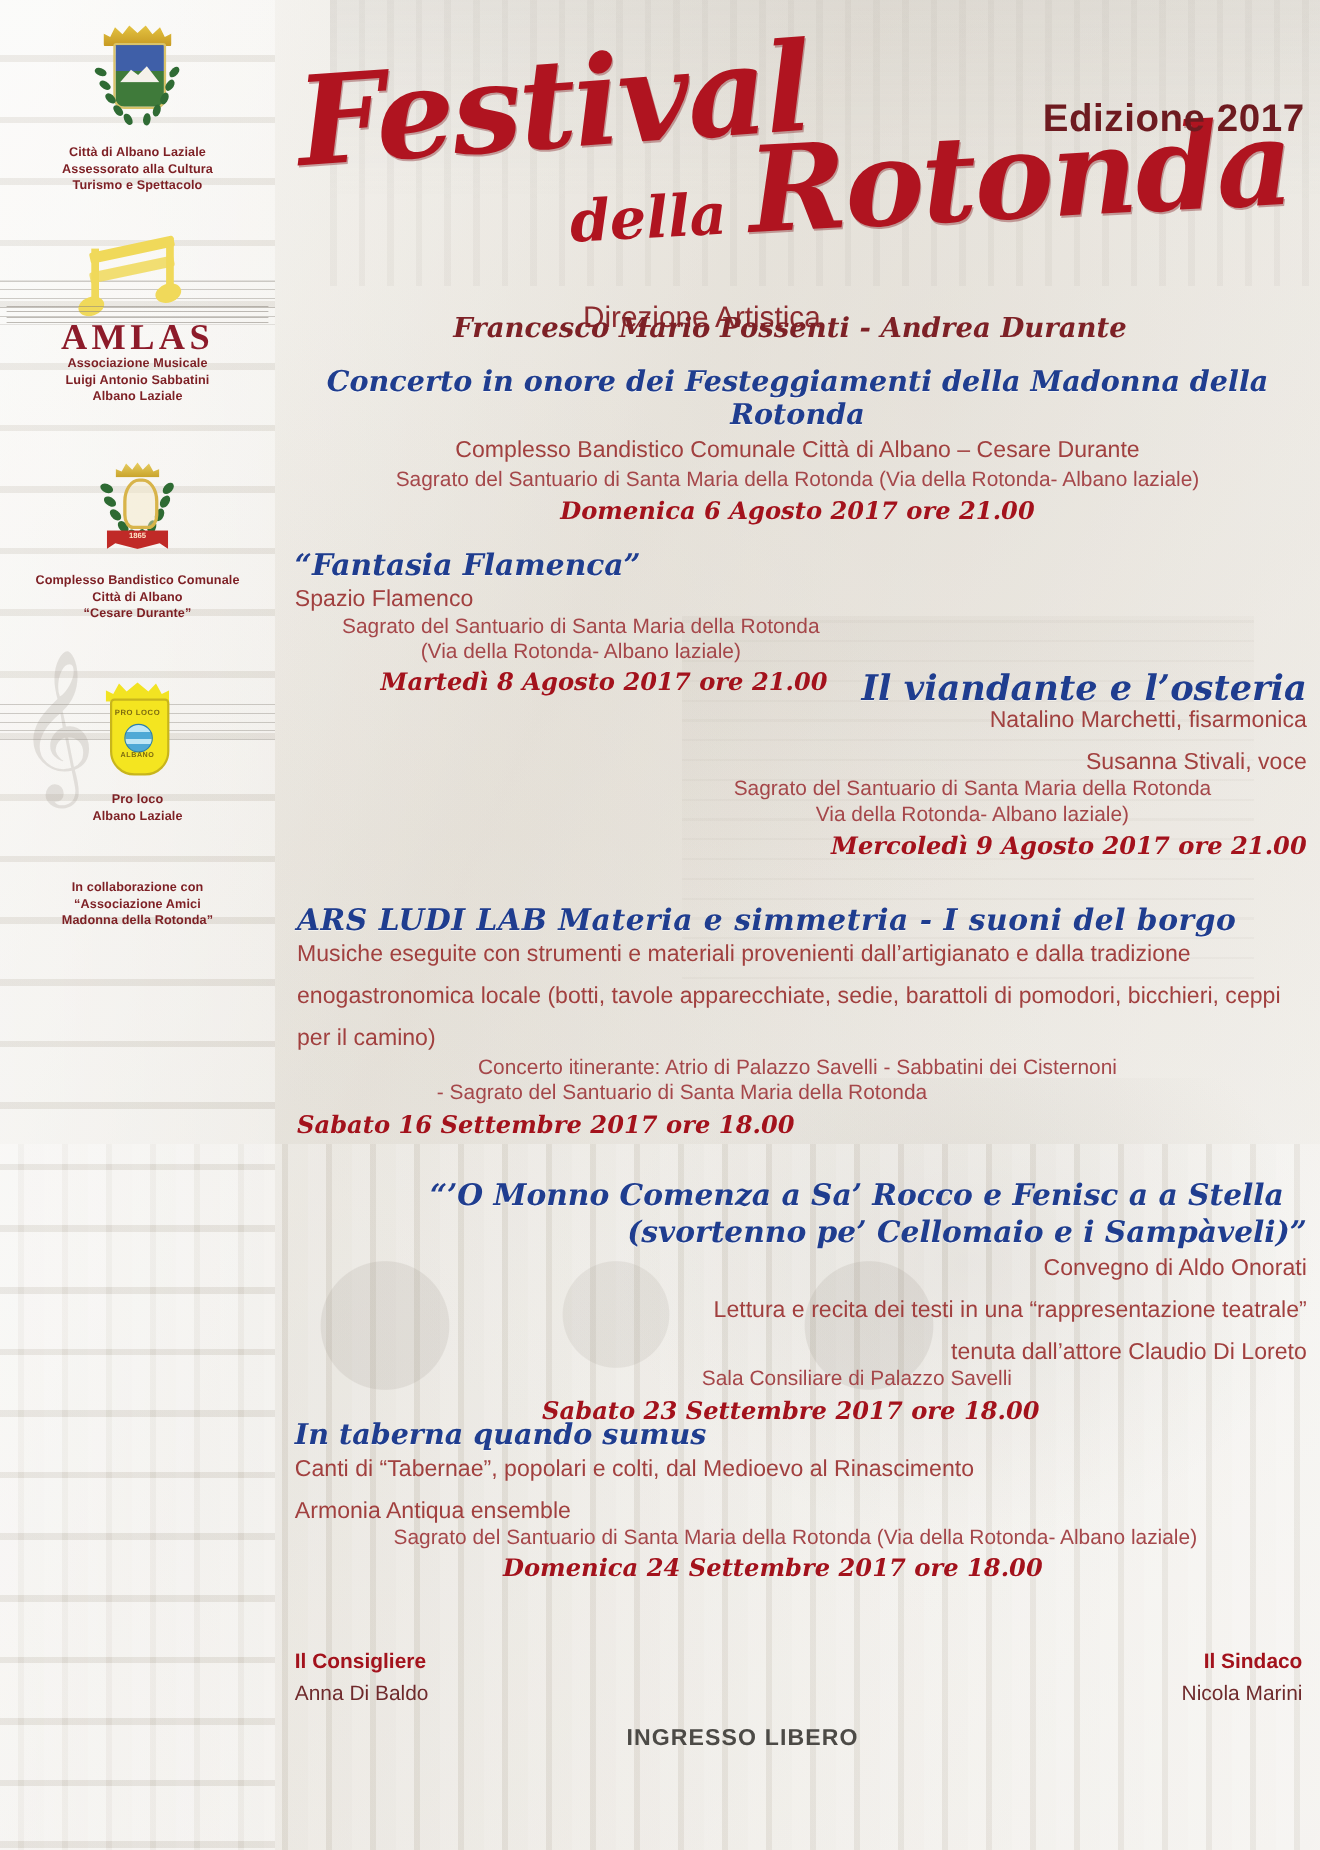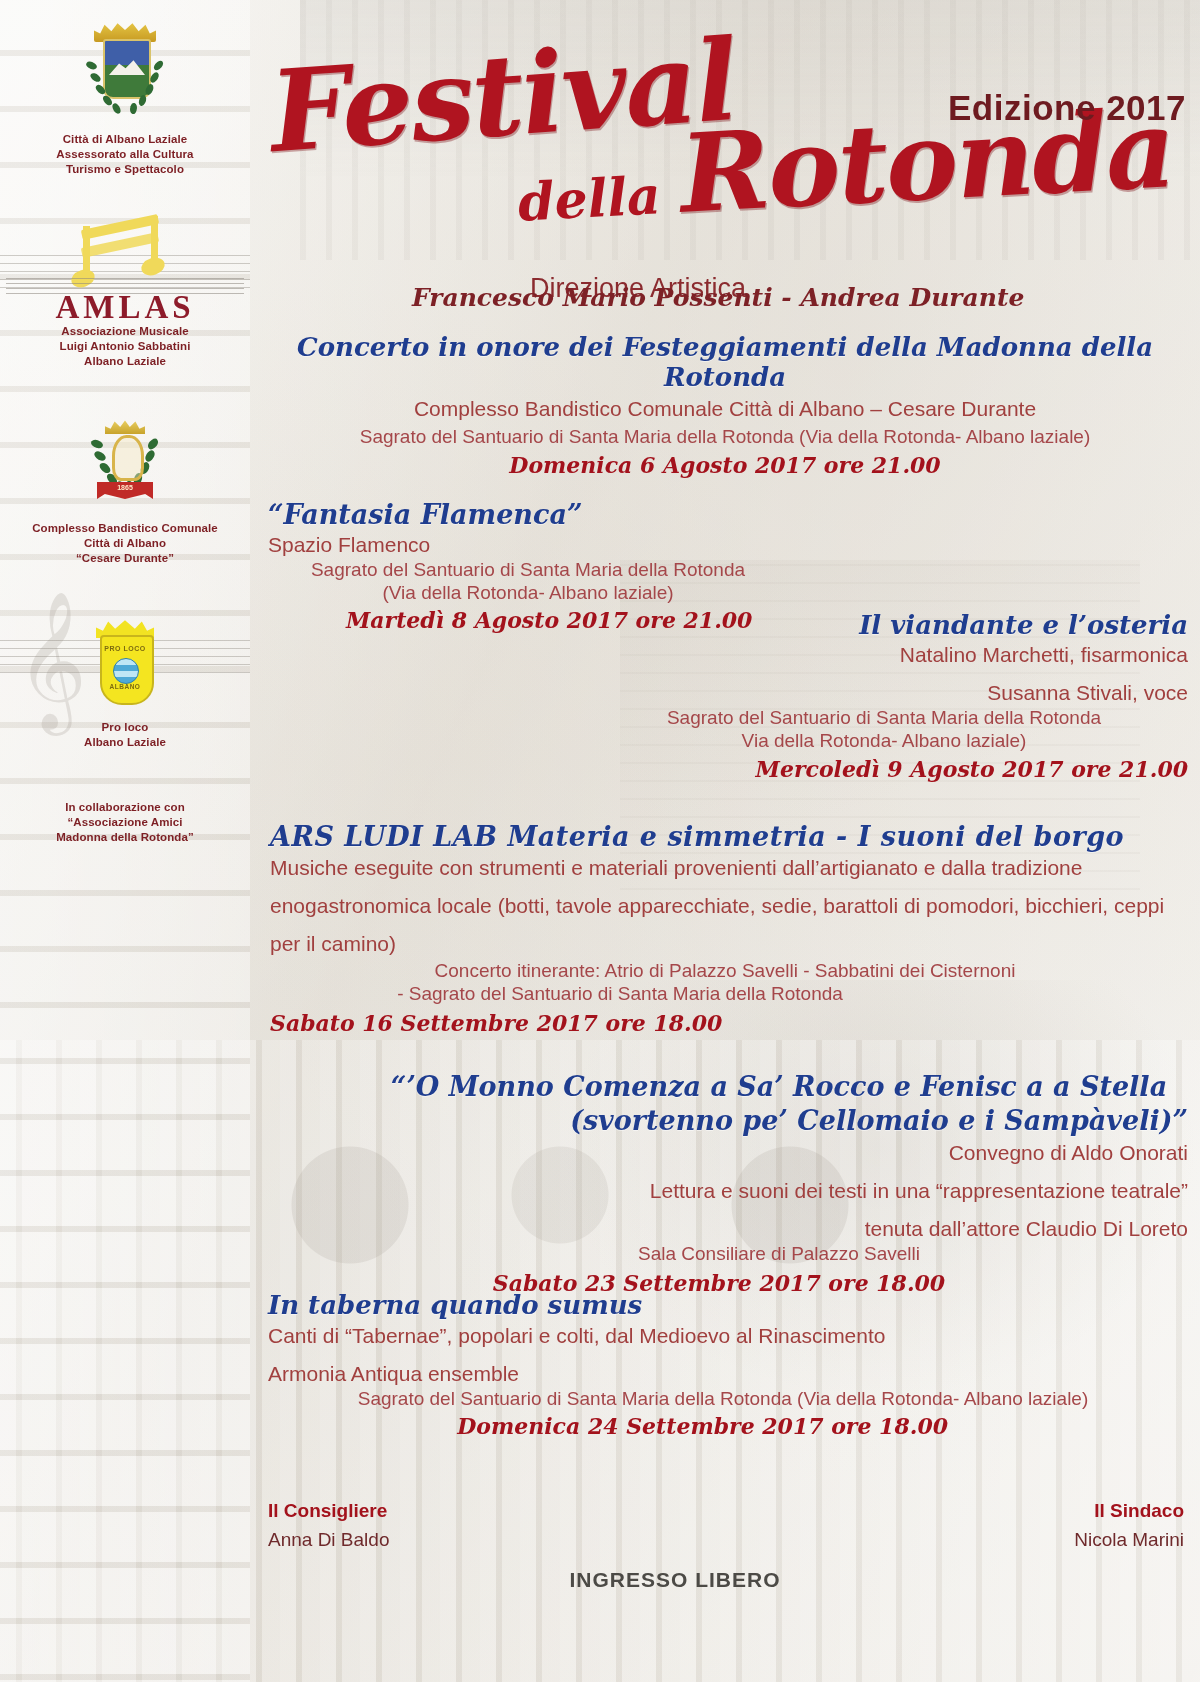--- a/index.html
+++ b/index.html
@@ -284,21 +284,21 @@
 
     <div class="ev" style="left:18px;top:500px;width:520px">
       <div class="h blue-h" style="font-size:27px">“Fantasia Flamenca”</div>
       <div class="l1 body-red" style="margin-top:2px">Spazio Flamenco</div>
       <div class="l2 body-red-s">Sagrato del Santuario di Santa Maria della Rotonda</div>
       <div class="l2 body-red-s">(Via della Rotonda- Albano laziale)</div>
       <div class="d red-date" style="margin-top:2px;margin-left:78px">Martedì 8 Agosto 2017 ore 21.00</div>
     </div>
 
     <div class="ev right" style="left:330px;top:610px;width:608px">
-      <div class="h blue-h" style="font-size:26px">Il viandante e l’osteria</div>
+      <div class="h blue-h" style="font-size:32px">Il viandante e l’osteria</div>
       <div class="l1 body-red" style="margin-top:2px">Natalino Marchetti, fisarmonica</div>
       <div class="l1 body-red">Susanna Stivali, voce</div>
       <div class="l2 body-red-s">Sagrato del Santuario di Santa Maria della Rotonda</div>
       <div class="l2 body-red-s">Via della Rotonda- Albano laziale)</div>
       <div class="d red-date" style="margin-top:3px">Mercoledì 9 Agosto 2017 ore 21.00</div>
     </div>
 
     <div class="ev" style="left:20px;top:822px;width:910px">
       <div class="h blue-h" style="font-size:27px;letter-spacing:.5px">ARS LUDI LAB  Materia e simmetria  -  I suoni del borgo</div>
       <div class="l1 body-red" style="margin-top:3px">Musiche eseguite con strumenti e materiali provenienti dall’artigianato e dalla tradizione</div>
@@ -306,21 +306,21 @@
       <div class="l1 body-red">per il camino)</div>
       <div class="l2 body-red-s" style="margin-top:2px">Concerto itinerante: Atrio di Palazzo Savelli - Sabbatini dei Cisternoni</div>
       <div class="l2 body-red-s center" style="width:700px">- Sagrato del Santuario di Santa Maria della Rotonda</div>
       <div class="d red-date" style="margin-top:4px">Sabato 16 Settembre 2017 ore 18.00</div>
     </div>
 
     <div class="ev right" style="left:120px;top:1072px;width:818px">
       <div class="h blue-h center" style="font-size:27px">“’O Monno Comenza a Sa’ Rocco e Fenisc a a Stella</div>
       <div class="h blue-h" style="font-size:27px;margin-top:4px">(svortenno pe’ Cellomaio e i Sampàveli)”</div>
       <div class="l1 body-red" style="margin-top:4px">Convegno di Aldo Onorati</div>
-      <div class="l1 body-red">Lettura e suoni dei testi in una “rappresentazione teatrale”</div>
+      <div class="l1 body-red">Lettura e recita dei testi in una “rappresentazione teatrale”</div>
       <div class="l1 body-red">tenuta dall’attore Claudio Di Loreto</div>
       <div class="l2 body-red-s">Sala Consiliare di Palazzo Savelli</div>
       <div class="d red-date center" style="margin-top:4px;padding-right:120px">Sabato 23 Settembre 2017 ore 18.00</div>
     </div>
 
     <div class="ev" style="left:18px;top:1290px;width:910px">
       <div class="h blue-h" style="font-size:26px">In taberna quando sumus</div>
       <div class="l1 body-red" style="margin-top:3px">Canti di “Tabernae”, popolari e colti, dal Medioevo al Rinascimento</div>
       <div class="l1 body-red">Armonia Antiqua ensemble</div>
       <div class="l2 body-red-s">Sagrato del Santuario di Santa Maria della Rotonda (Via della Rotonda- Albano laziale)</div>

